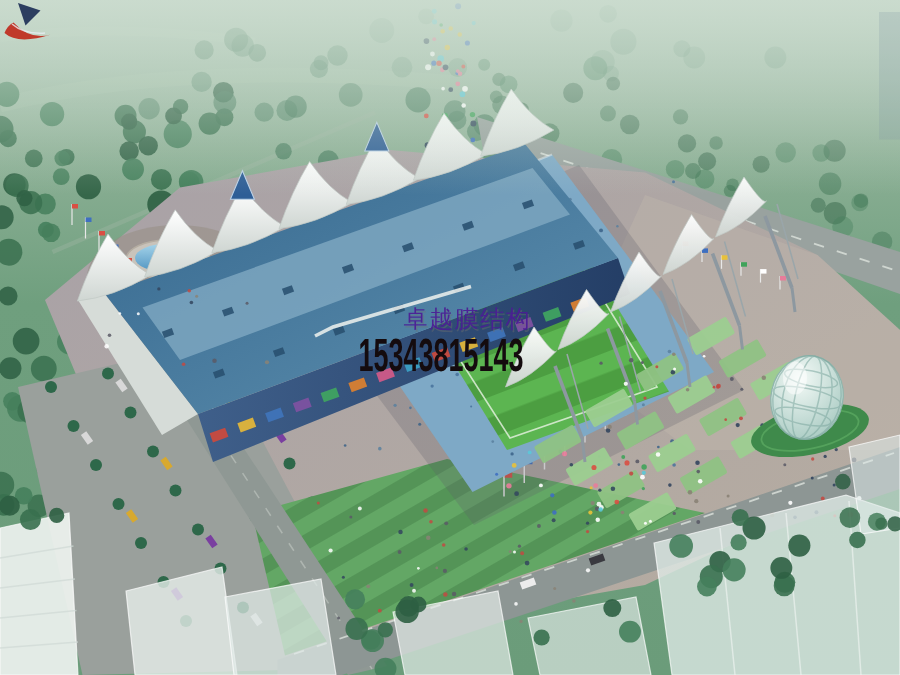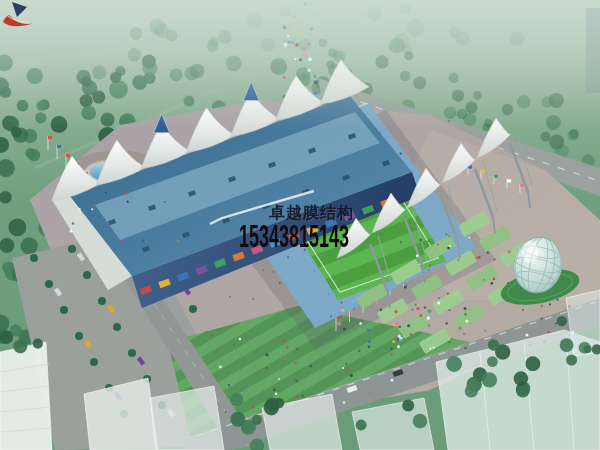--- a/index.html
+++ b/index.html
@@ -1,22 +1,22 @@
 <!DOCTYPE html>
 <html><head>
 <meta charset="utf-8">
 <style>
   html,body{margin:0;padding:0;background:#222;}
   .canvas{position:relative;width:600px;height:450px;overflow:hidden;
           font-family:"Liberation Sans","DejaVu Sans",sans-serif;background:#6f9f7e;}
   .canvas svg{position:absolute;left:0;top:0;}
   .watermark{position:absolute;left:0;top:0;width:600px;height:450px;pointer-events:none;}
   .wm-logo{position:absolute;left:228px;top:194px;width:42px;height:32px;}
-  .wm-name{position:absolute;left:269px;top:203px;font-size:16px;font-weight:bold;
-           letter-spacing:1px;color:#0f172a;opacity:.92;white-space:nowrap;
+  .wm-name{position:absolute;left:269px;top:203px;font-size:16px;font-weight:normal;
+           letter-spacing:1px;color:#4c1d95;opacity:.92;white-space:nowrap;
            text-shadow:1px 1px 0 rgba(110,110,110,.45);}
   .wm-phone{position:absolute;left:239px;top:219px;font-size:31px;font-weight:bold;
             color:#140b0e;white-space:nowrap;transform:scaleX(.58);transform-origin:left top;
             letter-spacing:0;}
 </style>
 </head>
 <body>
 
 <div class="canvas">
 <svg width="600" height="450" viewBox="0 0 600 450">

